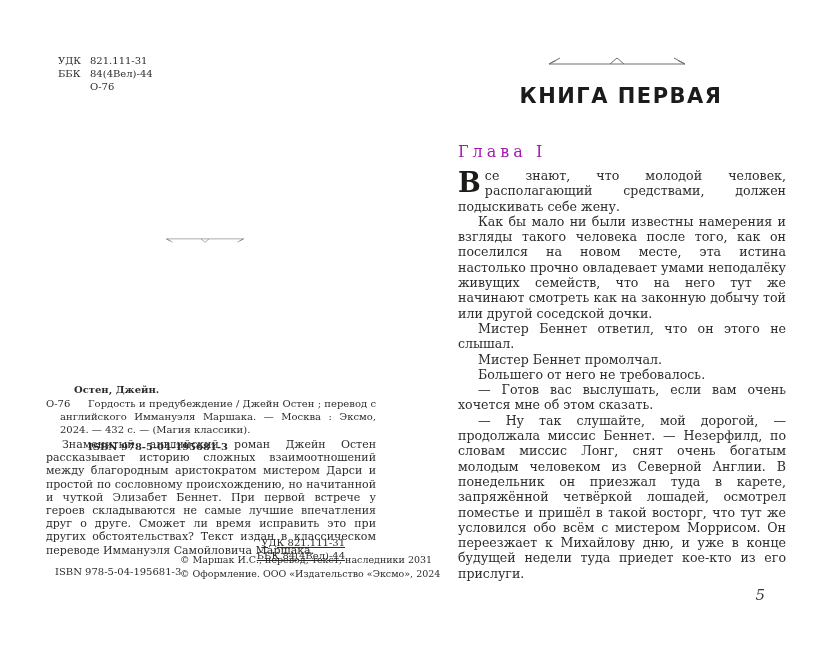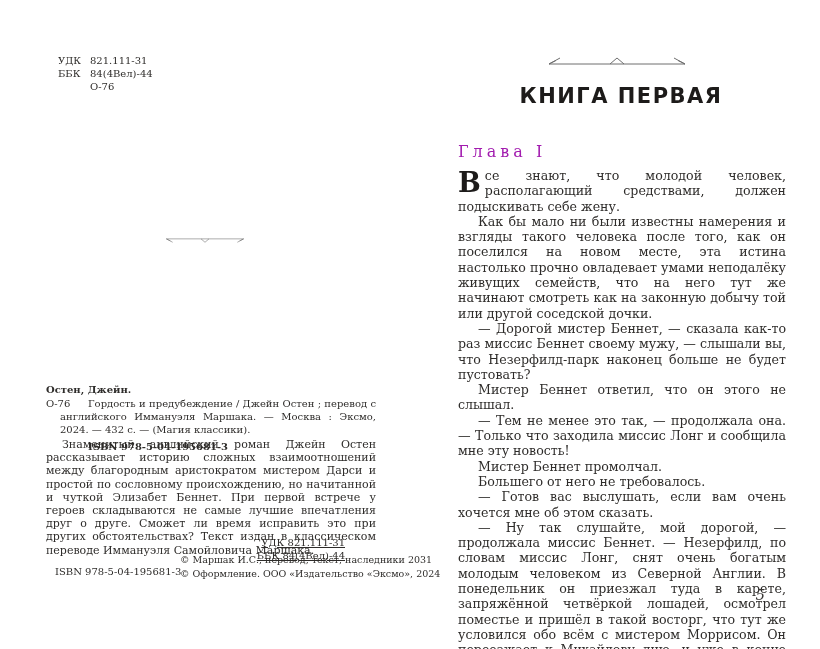--- a/index.html
+++ b/index.html
@@ -13,21 +13,21 @@
   .udc-top{left:58px;top:54px;font-size:10px;line-height:13px;}
   .udc-top .row{display:flex;}
   .udc-top .lbl{width:26px;}
   .udc-top .val{margin-left:6px;}
   .udc-top .code{margin-left:32px;}
 
   .ornament-left{left:163px;top:233px;}
   .ornament-right{left:543px;top:55px;}
 
   .catalog{left:46px;top:383px;width:330px;font-size:10px;line-height:13px;}
-  .catalog .author{font-weight:bold;}
+  .catalog .author{font-weight:bold;margin-left:28px;}
   .catalog .entry-wrap{position:relative;margin-top:1px;}
   .catalog .entry-code{position:absolute;left:0;top:0;}
   .catalog .entry{margin-left:14px;text-indent:28px;text-align:justify;}
   .catalog .isbn{font-weight:bold;margin-left:42px;margin-top:4px;}
 
   .annotation{left:46px;top:438px;width:330px;font-size:11px;line-height:13.2px;
     text-align:justify;text-indent:16px;}
 
   .udc-bottom{left:46px;top:536px;width:299px;font-size:10px;line-height:13px;text-align:right;text-decoration:underline;}
   .copyright{left:180px;top:553px;font-size:9.5px;line-height:13.5px;}
@@ -103,22 +103,20 @@
 
 <div class="abs book-title">КНИГА ПЕРВАЯ</div>
 
 <div class="abs chapter-title">Глава I</div>
 
 <div class="abs body-text">
   <p class="opening">
     <span class="dropcap">В</span><span>се знают, что молодой человек, располагающий средствами, должен подыскивать себе жену.</span>
   </p>
   <p>Как бы мало ни были известны намерения и взгляды такого человека после того, как он поселился на новом месте, эта истина настолько прочно овладевает умами неподалёку живущих семейств, что на него тут же начинают смотреть как на законную добычу той или другой соседской дочки.</p>
-  <p>— Дорогой мистер Беннет, — сказала как-то раз миссис Беннет своему мужу, — слышали вы, что Незерфилд-парк наконец больше не будет пустовать?</p>
   <p>Мистер Беннет ответил, что он этого не слышал.</p>
-  <p>— Тем не менее это так, — продолжала она. — Только что заходила миссис Лонг и сообщила мне эту новость!</p>
   <p>Мистер Беннет промолчал.</p>
   <p>Большего от него не требовалось.</p>
   <p>— Готов вас выслушать, если вам очень хочется мне об этом сказать.</p>
   <p>— Ну так слушайте, мой дорогой, — продолжала миссис Беннет. — Незерфилд, по словам миссис Лонг, снят очень богатым молодым человеком из Северной Англии. В понедельник он приезжал туда в карете, запряжённой четвёркой лошадей, осмотрел поместье и пришёл в такой восторг, что тут же условился обо всём с мистером Моррисом. Он переезжает к Михайлову дню, и уже в конце будущей недели туда приедет кое-кто из его прислуги.</p>
 </div>
 
 <div class="abs page-number">5</div>
 
 </body></html>

